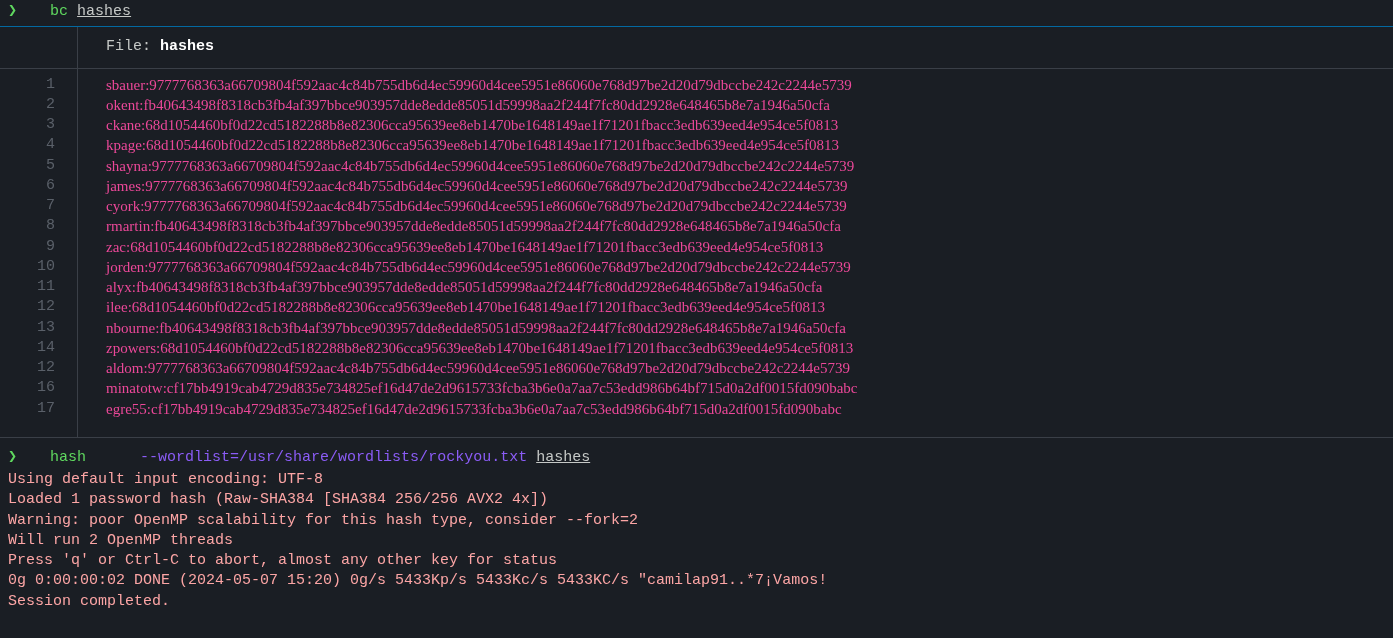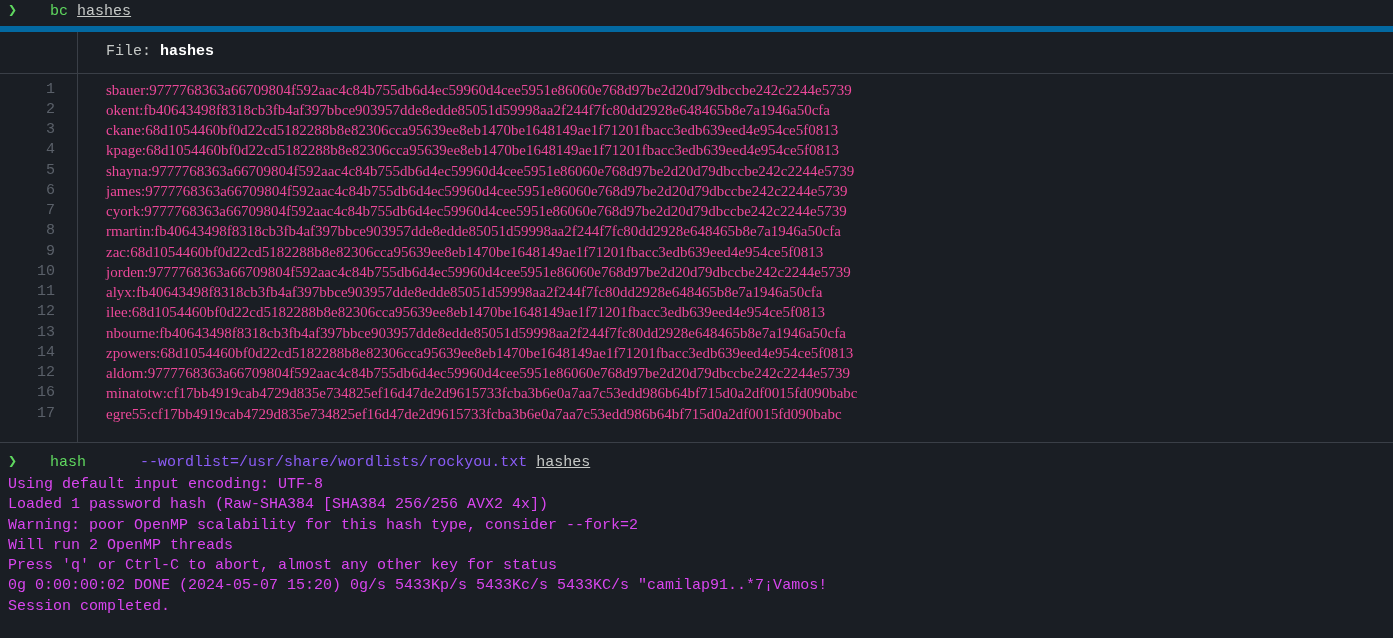--- a/index.html
+++ b/index.html
@@ -26,21 +26,21 @@
   }
   .arg-underline {
     color: #c5c8c6;
     text-decoration: underline;
   }
   .arg-plain {
     color: #8b5cf6;
     margin-left: 45px;
   }
   .file-viewer {
-    border-top: 6px solid #0369a1;
+    border-top: 1px solid #0369a1;
     border-bottom: 1px solid #3a3f47;
   }
   .file-header {
     display: flex;
     border-bottom: 1px solid #3a3f47;
   }
   .gutter-spacer {
     width: 78px;
     border-right: 1px solid #3a3f47;
   }
@@ -71,21 +71,21 @@
     padding: 6px 0 18px 28px;
     color: #ec4899;
     white-space: pre;
     font-family: Liberation Serif, serif;
   }
   .code-area div {
     line-height: 1.35;
   }
   .output {
     padding: 0 8px;
-    color: #d946ef;
+    color: #fca5a5;
     white-space: pre;
   }
   .output div {
     line-height: 1.35;
   }
   .second-prompt {
     padding: 10px 8px 2px 8px;
   }
 </style>
 </head>

